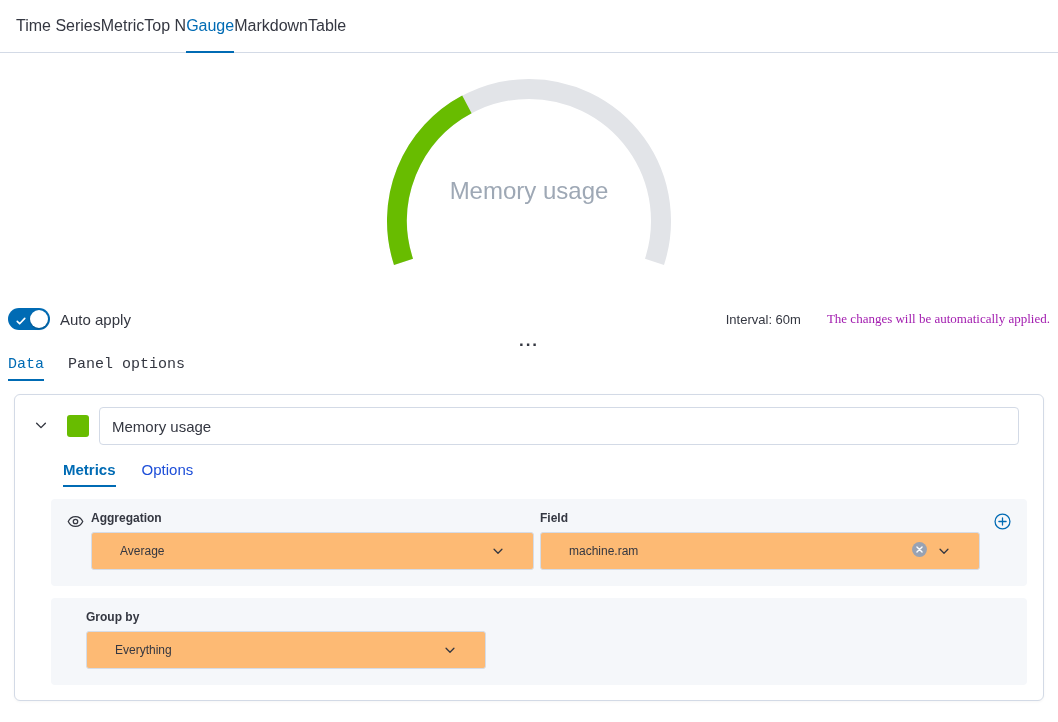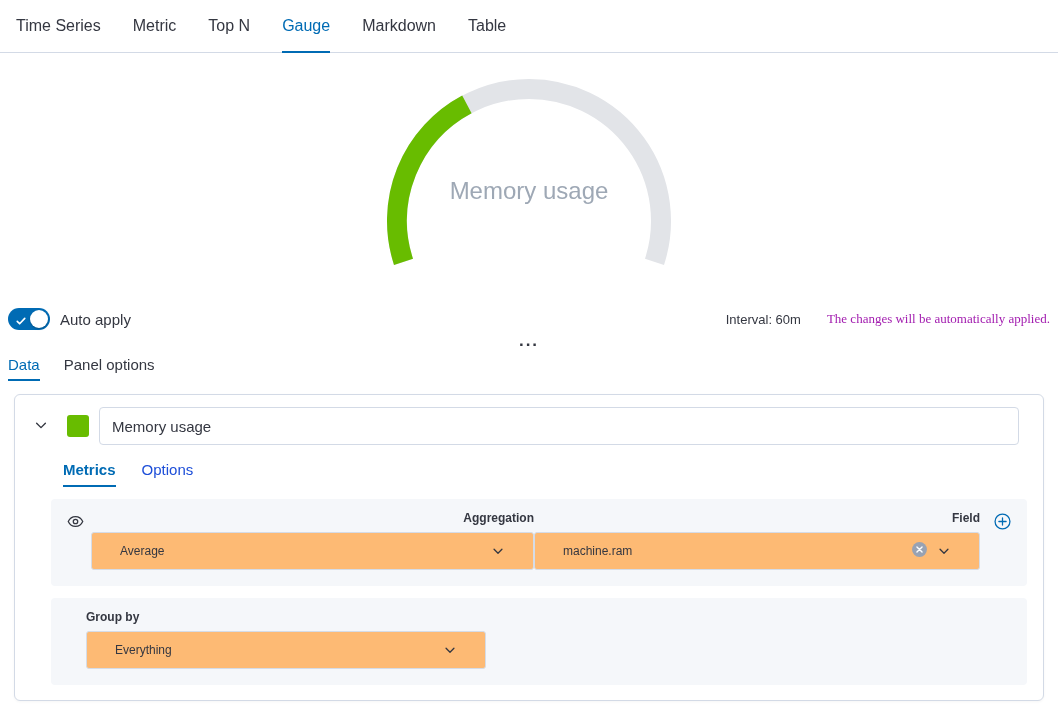--- a/index.html
+++ b/index.html
@@ -1,20 +1,20 @@
 <!DOCTYPE html>
 <html><head>
 <meta charset="utf-8">
 <style>
   * { margin:0; padding:0; box-sizing:border-box; }
   html,body { width:1058px; height:722px; background:#fff; overflow:hidden;
     font-family:"Liberation Sans", sans-serif; color:#343741; }
 
   
-  .top-tabs { display:flex; height:53px; padding:0 16px; gap:32px;
+  .top-tabs { display:flex; height:53px; padding:0 16px; 
     border-bottom:1px solid #D3DAE6; background:#fff; }
   .top-tab { display:flex; align-items:center; font-size:16px; font-weight:500;
     color:#343741; position:relative; cursor:pointer; white-space:nowrap; }
   .top-tab.active { color:#006BB4; }
   .top-tab.active::after { content:""; position:absolute; left:0; right:0; bottom:-1px;
     height:2px; background:#006BB4; }
 
   
   .viz-area { height:248px; position:relative; background:#fff; }
   .gauge-wrap { position:absolute; left:50%; top:18px; transform:translateX(-50%);
@@ -37,21 +37,21 @@
   .hint-text { color:#a21caf;font-family:Liberation Serif, serif; }
 
   
   .dots-row { height:14px; display:flex; justify-content:center; align-items:flex-start; }
   .dots-btn { border:none; background:none; cursor:pointer; color:#343741;
     font-weight:700; font-size:17px; letter-spacing:2px; line-height:8px;
     font-family:"Liberation Sans", sans-serif; }
 
   
   .editor-tabs { display:flex; gap:24px; padding:0 8px; height:30px; align-items:flex-end; }
-  .editor-tab { font-size:15px; padding-bottom:8px; position:relative; cursor:pointer; color:#343741; }
+  .editor-tab { font-size:15px; padding-bottom:8px; position:relative; cursor:pointer; color:#343741;font-family:Liberation Mono, monospace; }
   .editor-tab.active { color:#006BB4; }
   .editor-tab.active::after { content:""; position:absolute; left:0; right:0; bottom:0;
     height:2px; background:#006BB4; }
 
   
   .series-panel { margin:13px 14px 0 14px; background:#fff; border:1px solid #D3DAE6;
     border-radius:6px; box-shadow:0 1px 3px rgba(0,0,0,.04); padding-bottom:15px; }
   .series-header { display:flex; align-items:center; padding:12px 24px 0 14px; }
   .collapse-btn { border:none; background:none; cursor:pointer; width:24px; height:24px;
     display:flex; align-items:center; justify-content:center; }
@@ -64,21 +64,21 @@
   .series-tabs { display:flex; gap:26px; margin:12px 16px 0 48px; height:30px; align-items:flex-end; }
   .series-tab { font-size:15px; padding-bottom:9px; position:relative; cursor:pointer; color:#1d4ed8; }
   .series-tab.active { color:#006BB4;font-weight:bold; }
   .series-tab.active::after { content:""; position:absolute; left:0; right:0; bottom:0;
     height:2px; background:#006BB4; }
 
   .gray-box { background:#F5F7FA; border-radius:4px; margin:12px 16px 0 36px; }
   .agg-box { display:flex; padding:12px 16px 16px 16px; }
   .eye-btn { border:none; background:none; cursor:pointer; width:18px; height:18px;
     margin:2px 6px 0 0; flex:0 0 auto; display:flex; align-items:flex-start; }
-  .agg-fields { display:flex; flex:1; margin-right:14px;text-align:right; }
+  .agg-fields { display:flex; gap:6px; flex:1; margin-right:14px; }
   .field-col-1 { width:443px; flex:0 0 auto; }
   .field-col-2 { flex:1; }
   .field-label { display:block; font-size:12px; font-weight:700; color:#343741; margin-bottom:7px; }
   .control { height:38px; background:#fdba74; border:1px solid #D5DCE7; border-radius:3px;
     display:flex; align-items:center; padding:0 28px; font-size:12px; color:#343741;
     cursor:pointer; }
   .control .caret { margin-left:auto; display:flex; }
   .combo-icons { margin-left:auto; display:flex; align-items:center; gap:9px; }
   .clear-btn { border:none; background:none; cursor:pointer; display:flex; padding:0; }
   .add-btn { border:none; background:none; cursor:pointer; padding:0; margin-top:2px;

